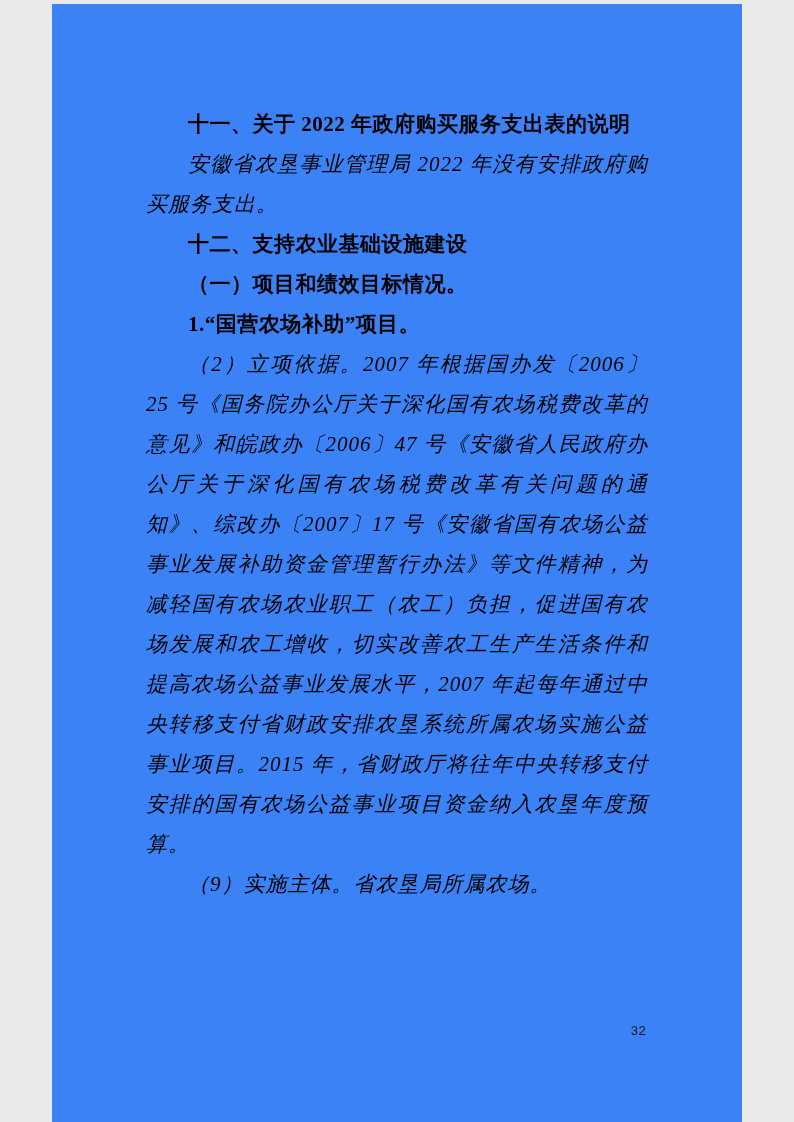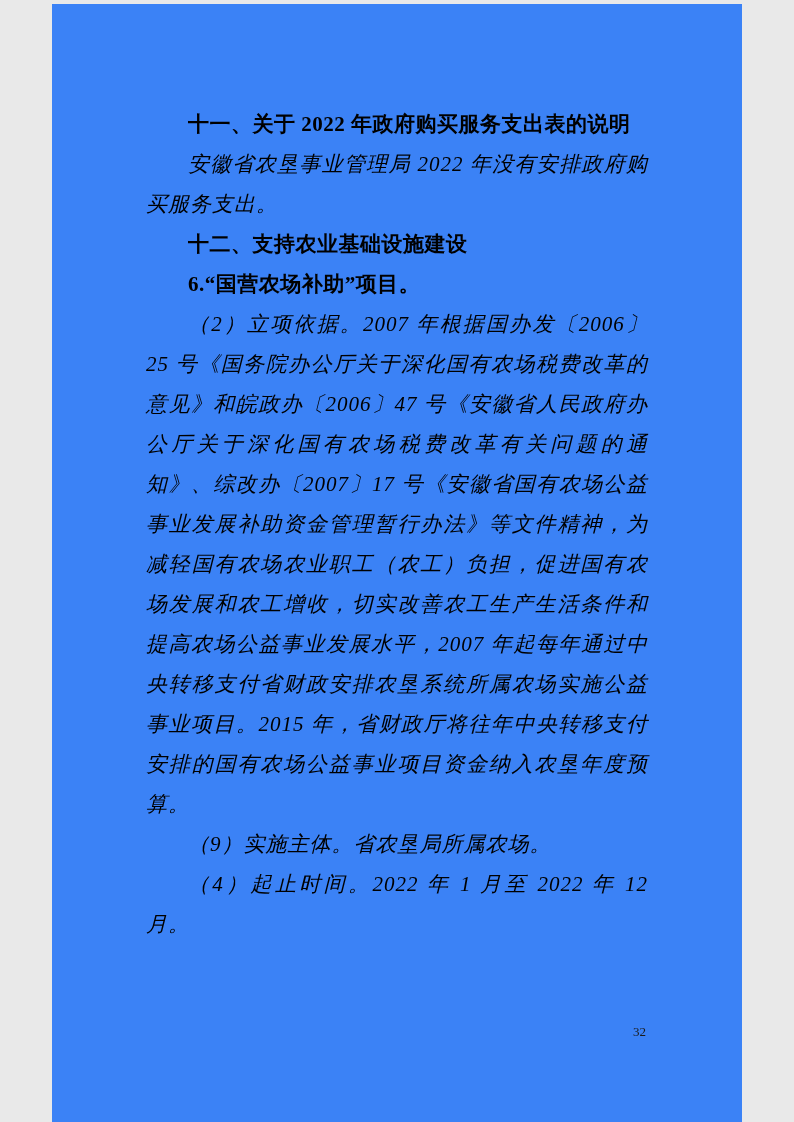--- a/index.html
+++ b/index.html
@@ -37,28 +37,28 @@
     font-style: italic;
   }
   .page-number {
     position: absolute;
     top: 1018px;
     right: 96px;
     font-size: 13px;
     line-height: 20px;
     letter-spacing: 0;
     color: #1a1a1a;
-    font-family: Liberation Serif, serif;
+    font-family: Liberation Mono, monospace;
   }
 </style>
 </head>
 <body>
 
 <div class="page">
   <p class="heading">十一、关于 2022 年政府购买服务支出表的说明</p>
   <p class="body-para">安徽省农垦事业管理局 2022 年没有安排政府购买服务支出。</p>
   <p class="heading">十二、支持农业基础设施建设</p>
-  <p class="heading">6.“国营农场补助”项目。</p>
+  <p class="heading">（一）项目和绩效目标情况。</p>
+  <p class="heading">1.“国营农场补助”项目。</p>
   <p class="body-para">（2）立项依据。2007 年根据国办发〔2006〕25 号《国务院办公厅关于深化国有农场税费改革的意见》和皖政办〔2006〕47 号《安徽省人民政府办公厅关于深化国有农场税费改革有关问题的通知》、综改办〔2007〕17 号《安徽省国有农场公益事业发展补助资金管理暂行办法》等文件精神，为减轻国有农场农业职工（农工）负担，促进国有农场发展和农工增收，切实改善农工生产生活条件和提高农场公益事业发展水平，2007 年起每年通过中央转移支付省财政安排农垦系统所属农场实施公益事业项目。2015 年，省财政厅将往年中央转移支付安排的国有农场公益事业项目资金纳入农垦年度预算。</p>
   <p class="body-para">（9）实施主体。省农垦局所属农场。</p>
-  <p class="body-para">（4）起止时间。2022 年 1 月至 2022 年 12 月。</p>
   <div class="page-number">32</div>
 </div>
 
 </body></html>

